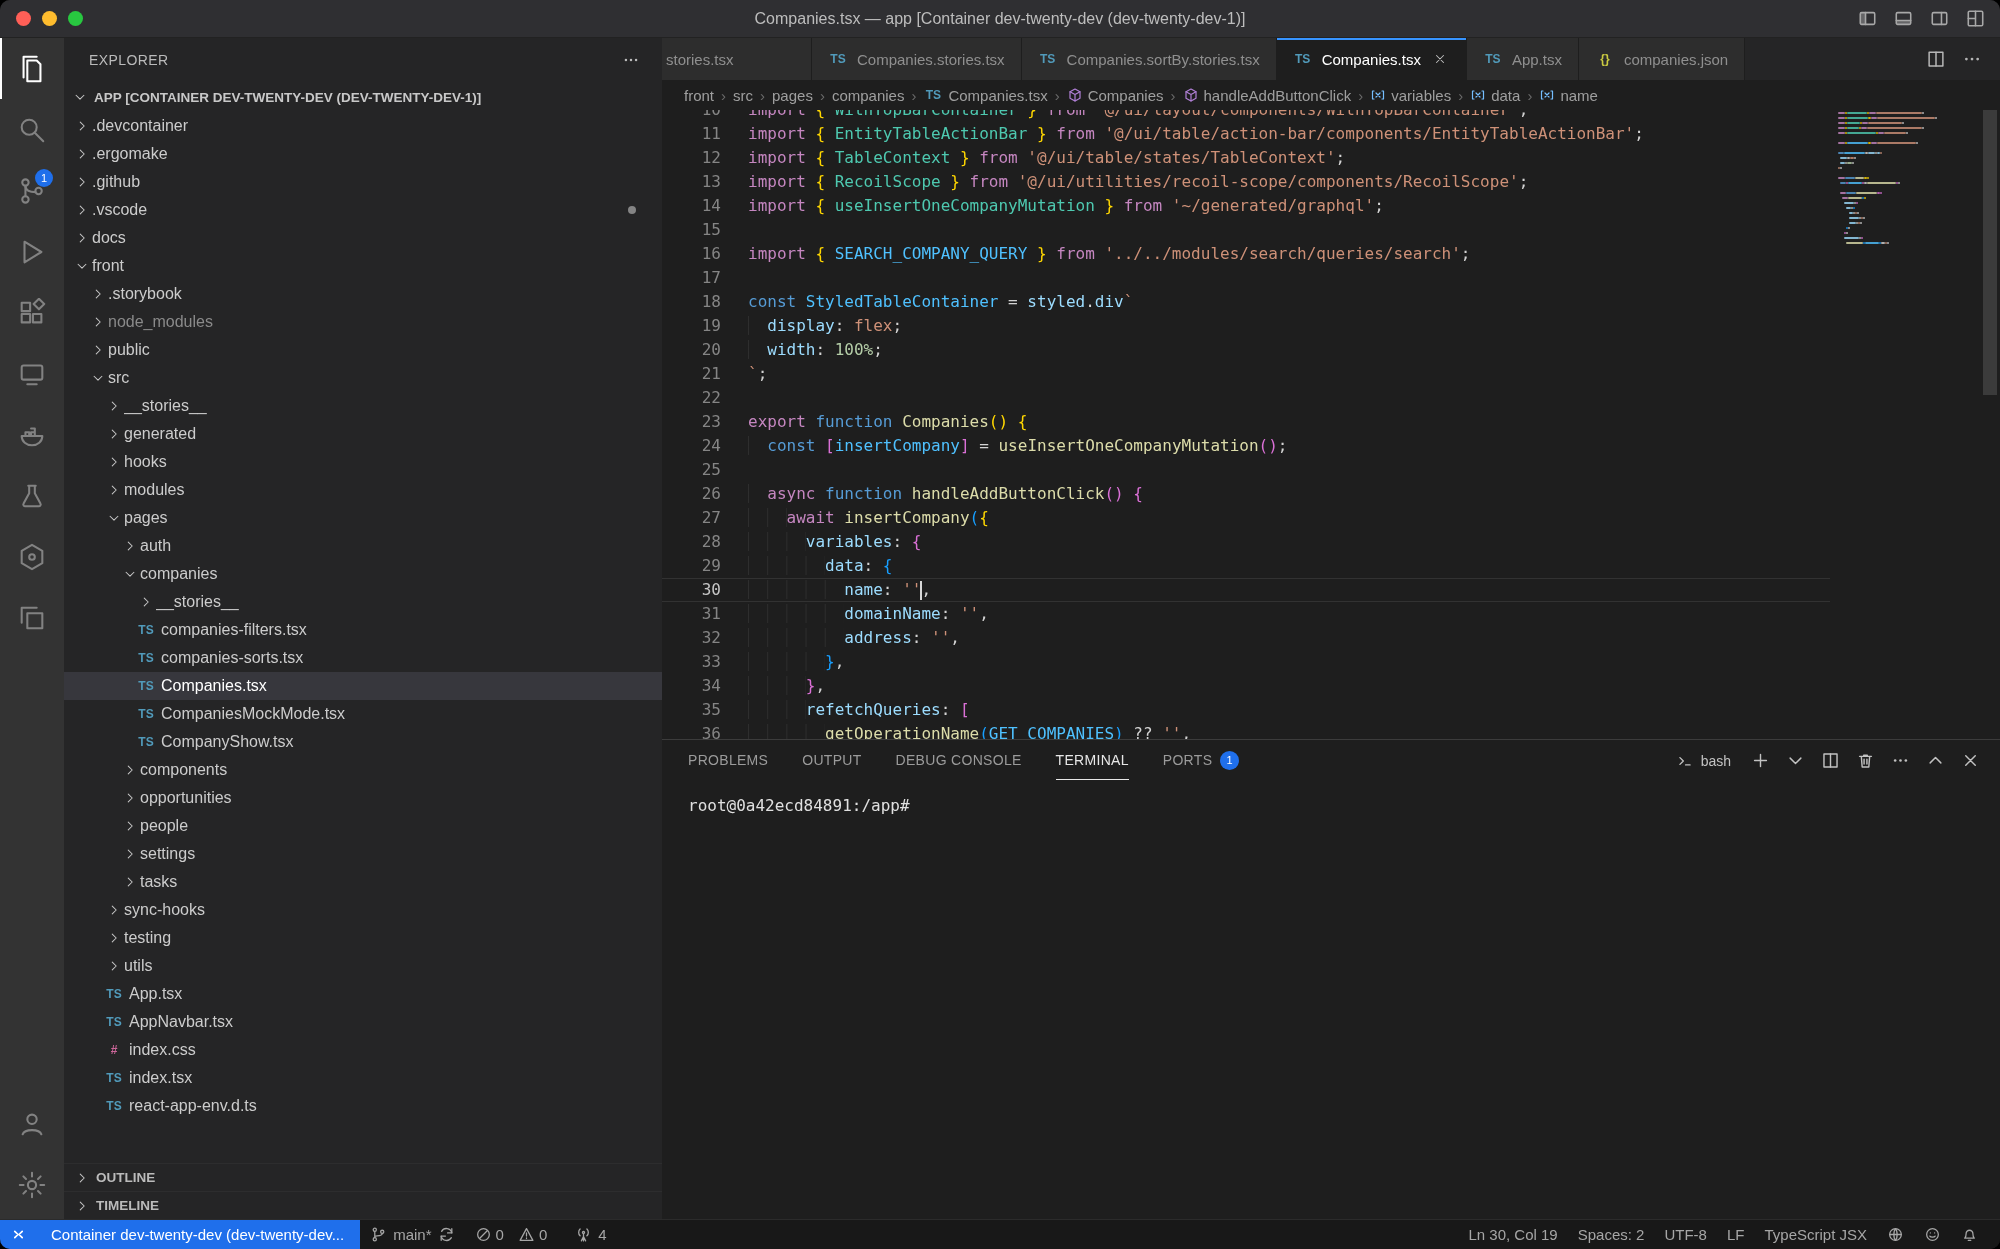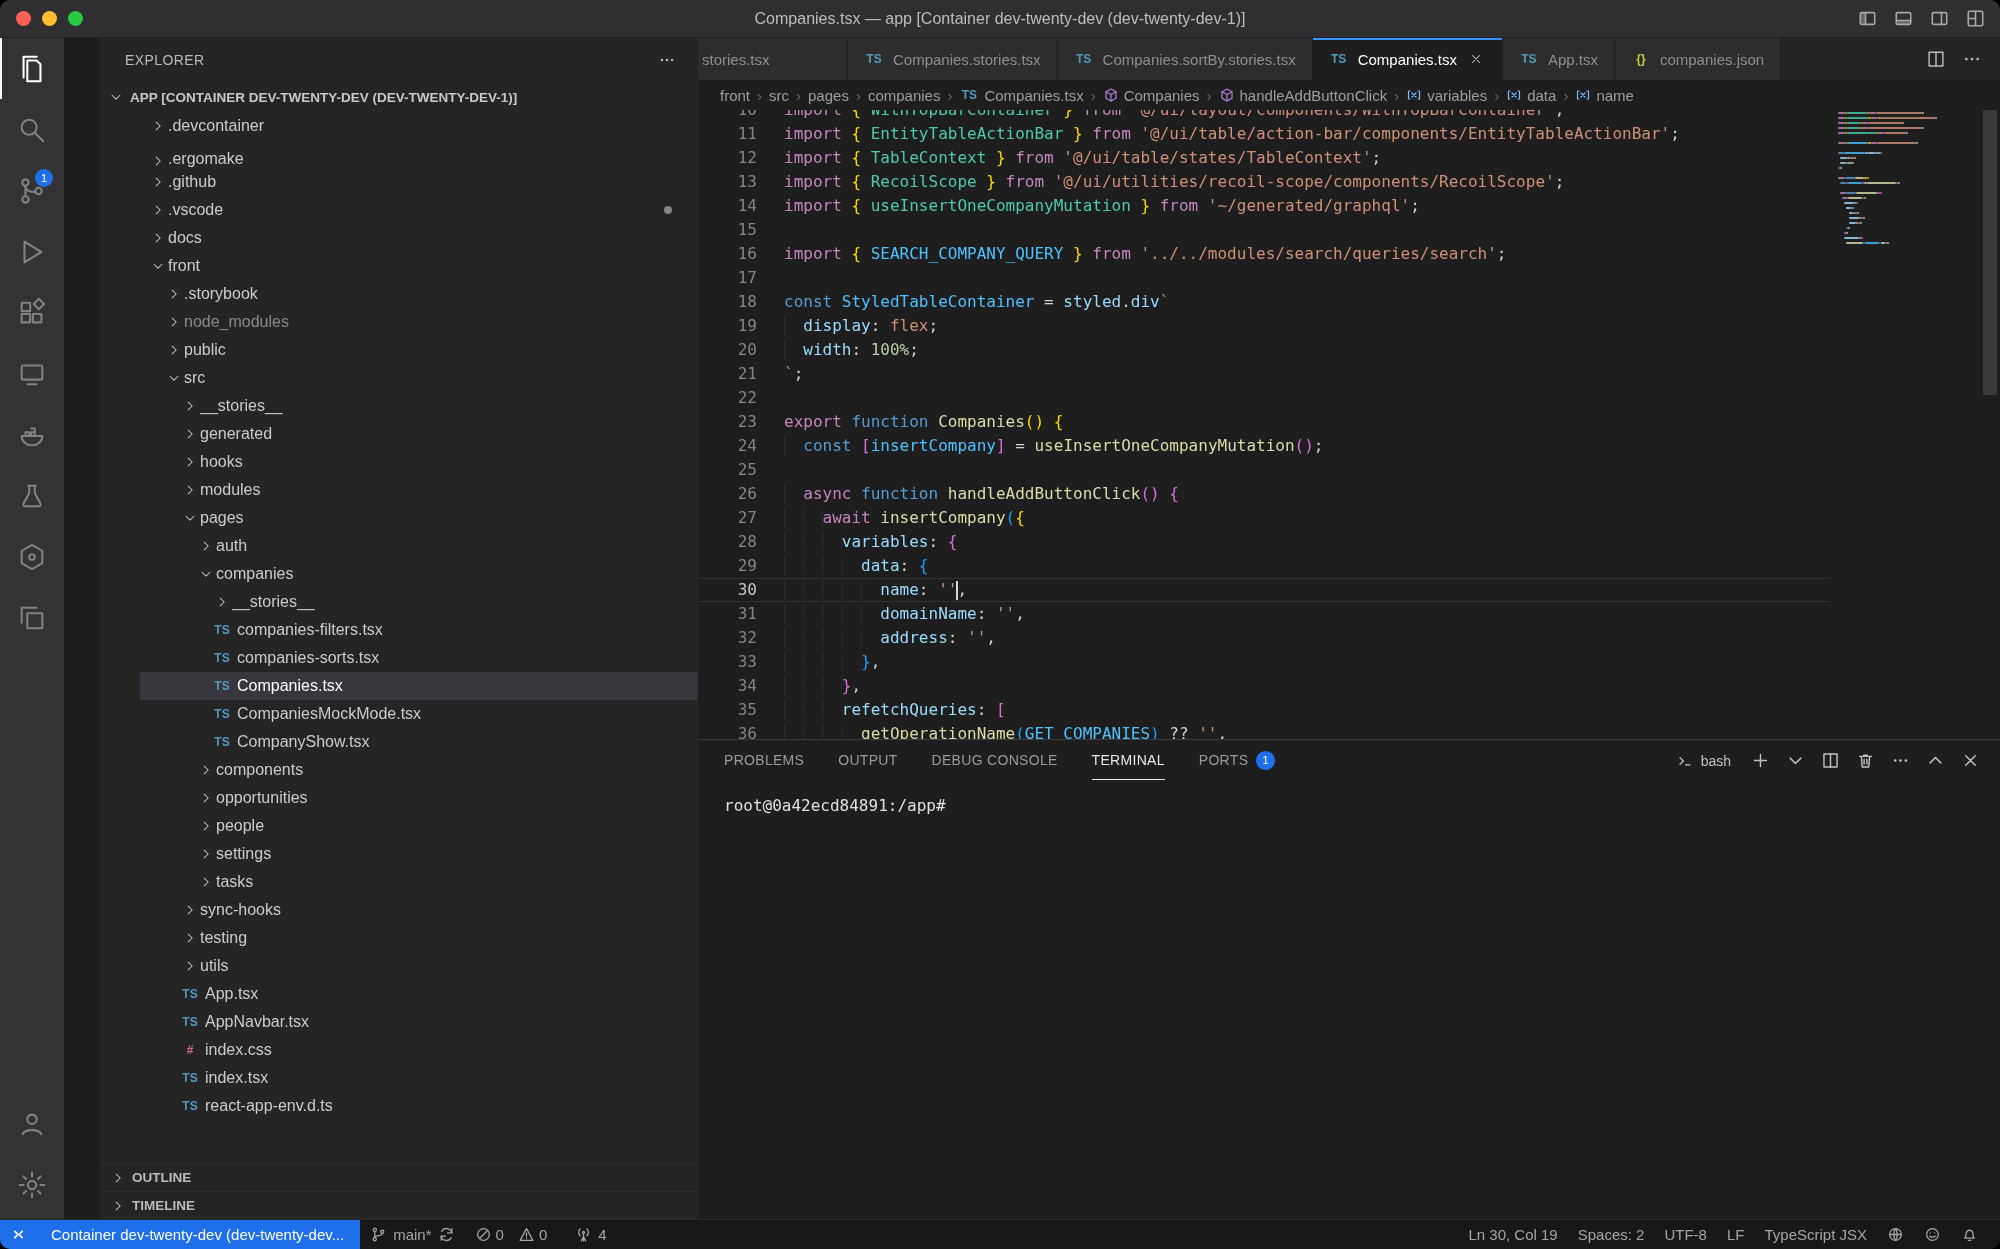--- a/index.html
+++ b/index.html
@@ -26,30 +26,30 @@
   .ab-bottom { margin-top:auto; margin-bottom:4px; }
   .ab-item { width:64px; height:61px; display:flex; align-items:center; justify-content:center;
              color:#828282; position:relative; cursor:pointer; }
   .ab-item.active { color:#ffffff; box-shadow:inset 2px 0 0 #ffffff; }
   .ab-item .icon svg { width:30px; height:30px; stroke-width:1.1; }
   .ab-badge { position:absolute; top:9px; right:11px; background:var(--badge-blue); color:#fff;
               border-radius:50%; min-width:18px; height:18px; font-size:11px;
               display:flex; align-items:center; justify-content:center; }
 
   
-  .sidebar { width:598px; flex:none; background:#252526; color:#cccccc; display:flex; flex-direction:column;margin-left:36px; }
+  .sidebar { width:598px; flex:none; background:#252526; color:#cccccc; display:flex; flex-direction:column; }
   .sb-header { height:44px; flex:none; display:flex; align-items:center; justify-content:space-between;
                padding:0 22px 0 25px; font-size:14px; letter-spacing:.4px; color:#bbbbbb; }
   .sb-header .icon svg{ width:18px; height:18px; }
   .sb-section { height:30px; flex:none; display:flex; align-items:center; gap:4px;
                 font-weight:bold; font-size:13.5px; color:#c8c8c8; padding-left:6px; }
   .twisty { width:20px; flex:none; display:flex; align-items:center; justify-content:center; color:#c5c5c5; }
   .twisty svg { width:14px; height:14px; }
   .twisty.expanded svg { transform:rotate(90deg); }
-  .tree { flex:1; overflow:hidden; font-size:16px;padding-left:40px; }
+  .tree { flex:1; overflow:hidden; font-size:16px; }
   .row { height:28px; display:flex; align-items:center; position:relative; cursor:pointer; white-space:nowrap; }
   .row.selected { background:#37373d; color:#ffffff; }
   .row.dim .rlabel { color:#8a8a8a; }
   .ficon { width:20px; flex:none; text-align:center; font-weight:bold; font-size:12px;
            font-family:"Liberation Sans",sans-serif; }
   .ficon.ts{color:#519aba}.ficon.css{color:#cc6699}.ficon.json{color:#cbcb41}
   .row .ficon{ margin-right:5px; }
   .rlabel { overflow:hidden; text-overflow:ellipsis; }
   .dot { position:absolute; right:26px; width:8px; height:8px; border-radius:50%; background:#848484; }
   .sb-bottom { flex:none; }
@@ -310,21 +310,21 @@
           <div class="row" style="padding-left: 8px;">
             <span class="twisty">
               <span class="icon">
                 <svg viewBox="0 0 16 16">
                   <path d="M6 3.5L10.5 8 6 12.5"></path>
                 </svg>
               </span>
             </span>
             <span class="rlabel">.devcontainer</span>
           </div>
-          <div class="row" style="padding-left: 8px; align-items: flex-end;">
+          <div class="row" style="padding-left: 8px;">
             <span class="twisty">
               <span class="icon">
                 <svg viewBox="0 0 16 16">
                   <path d="M6 3.5L10.5 8 6 12.5"></path>
                 </svg>
               </span>
             </span>
             <span class="rlabel">.ergomake</span>
           </div>
           <div class="row" style="padding-left: 8px;">

